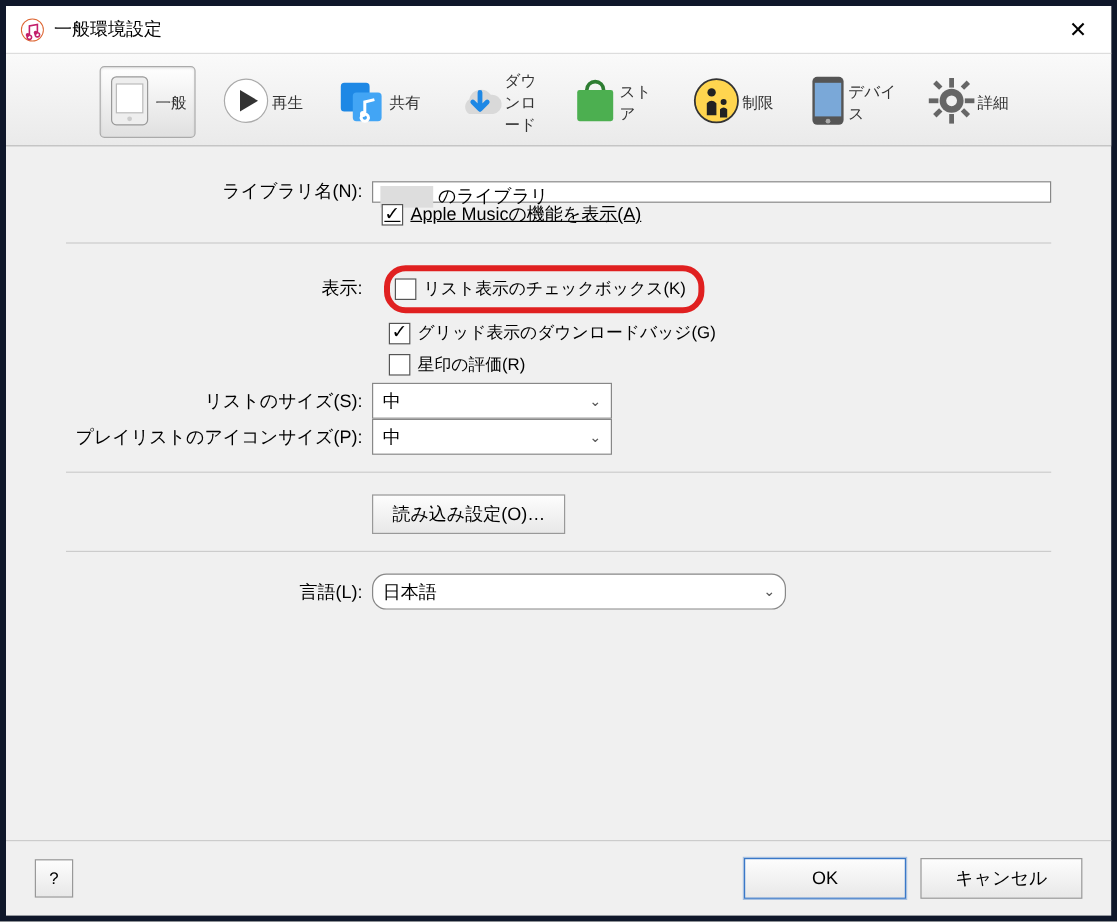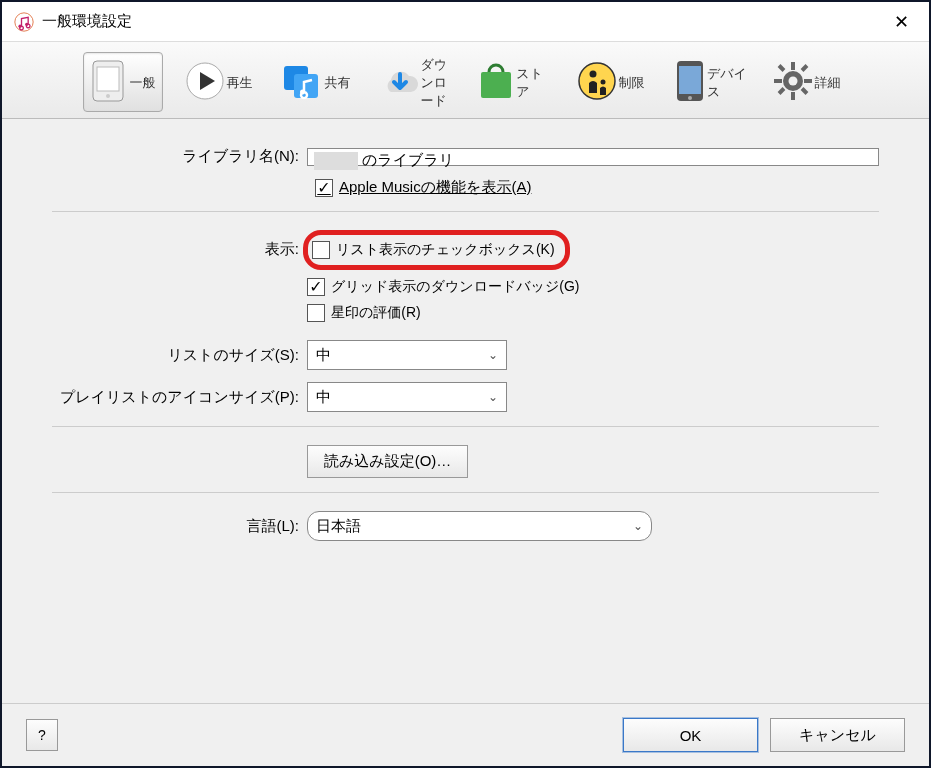--- a/index.html
+++ b/index.html
@@ -9,21 +9,21 @@
   background: #888;
   display: flex;
   justify-content: center;
   align-items: flex-start;
   padding: 0;
 }
 .window {
   width: 931px;
   height: 768px;
   background: #f0f0f0;
-  border: 2px solid #0f172a;
+  border: 5px solid #0f172a;
   display: flex;
   flex-direction: column;
 }
 .titlebar {
   height: 40px;
   background: #fff;
   display: flex;
   align-items: center;
   padding: 0 12px;
   border-bottom: 1px solid #ddd;
@@ -78,21 +78,20 @@
   color: #333;
 }
 .content {
   flex: 1;
   padding: 28px 50px 10px 50px;
   overflow: auto;
 }
 .form-row {
   display: flex;
   align-items: center;
-  margin-bottom: 12px;
 }
 .form-label {
   width: 255px;
   text-align: right;
   padding-right: 8px;
   font-size: 15px;
 }
 .text-input {
   flex: 1;
   height: 18px;
@@ -317,21 +316,21 @@
       </div>
     </div>
 
     <div class="checkbox-row">
       <span class="checkbox checked"></span>
       <span>Apple Musicの機能を表示(A)</span>
     </div>
 
     <hr class="divider">
 
-    <div class="form-row" style="align-items:flex-start;">
+    <div class="form-row" style="align-items:flex-start;gap:14px;">
       <div class="form-label" style="padding-top:10px;">表示:</div>
       <div>
         <div class="highlight-box">
           <span class="checkbox" style="margin-left:4px;"></span>
           <span>リスト表示のチェックボックス(K)</span>
         </div>
         <div style="display:flex;align-items:center;margin-top:8px;">
           <span class="checkbox checked"></span>
           <span>グリッド表示のダウンロードバッジ(G)</span>
         </div>

